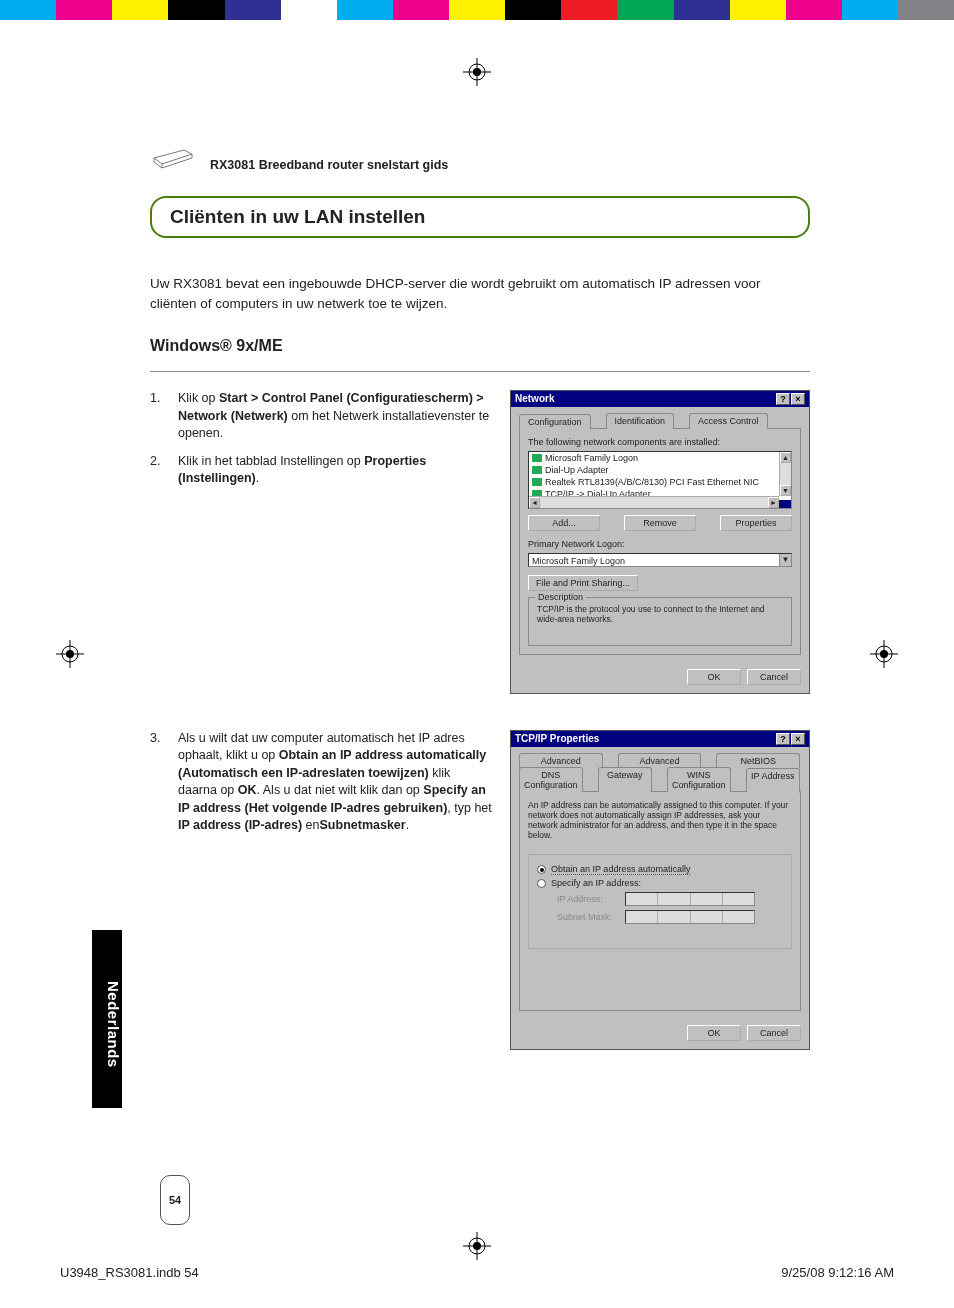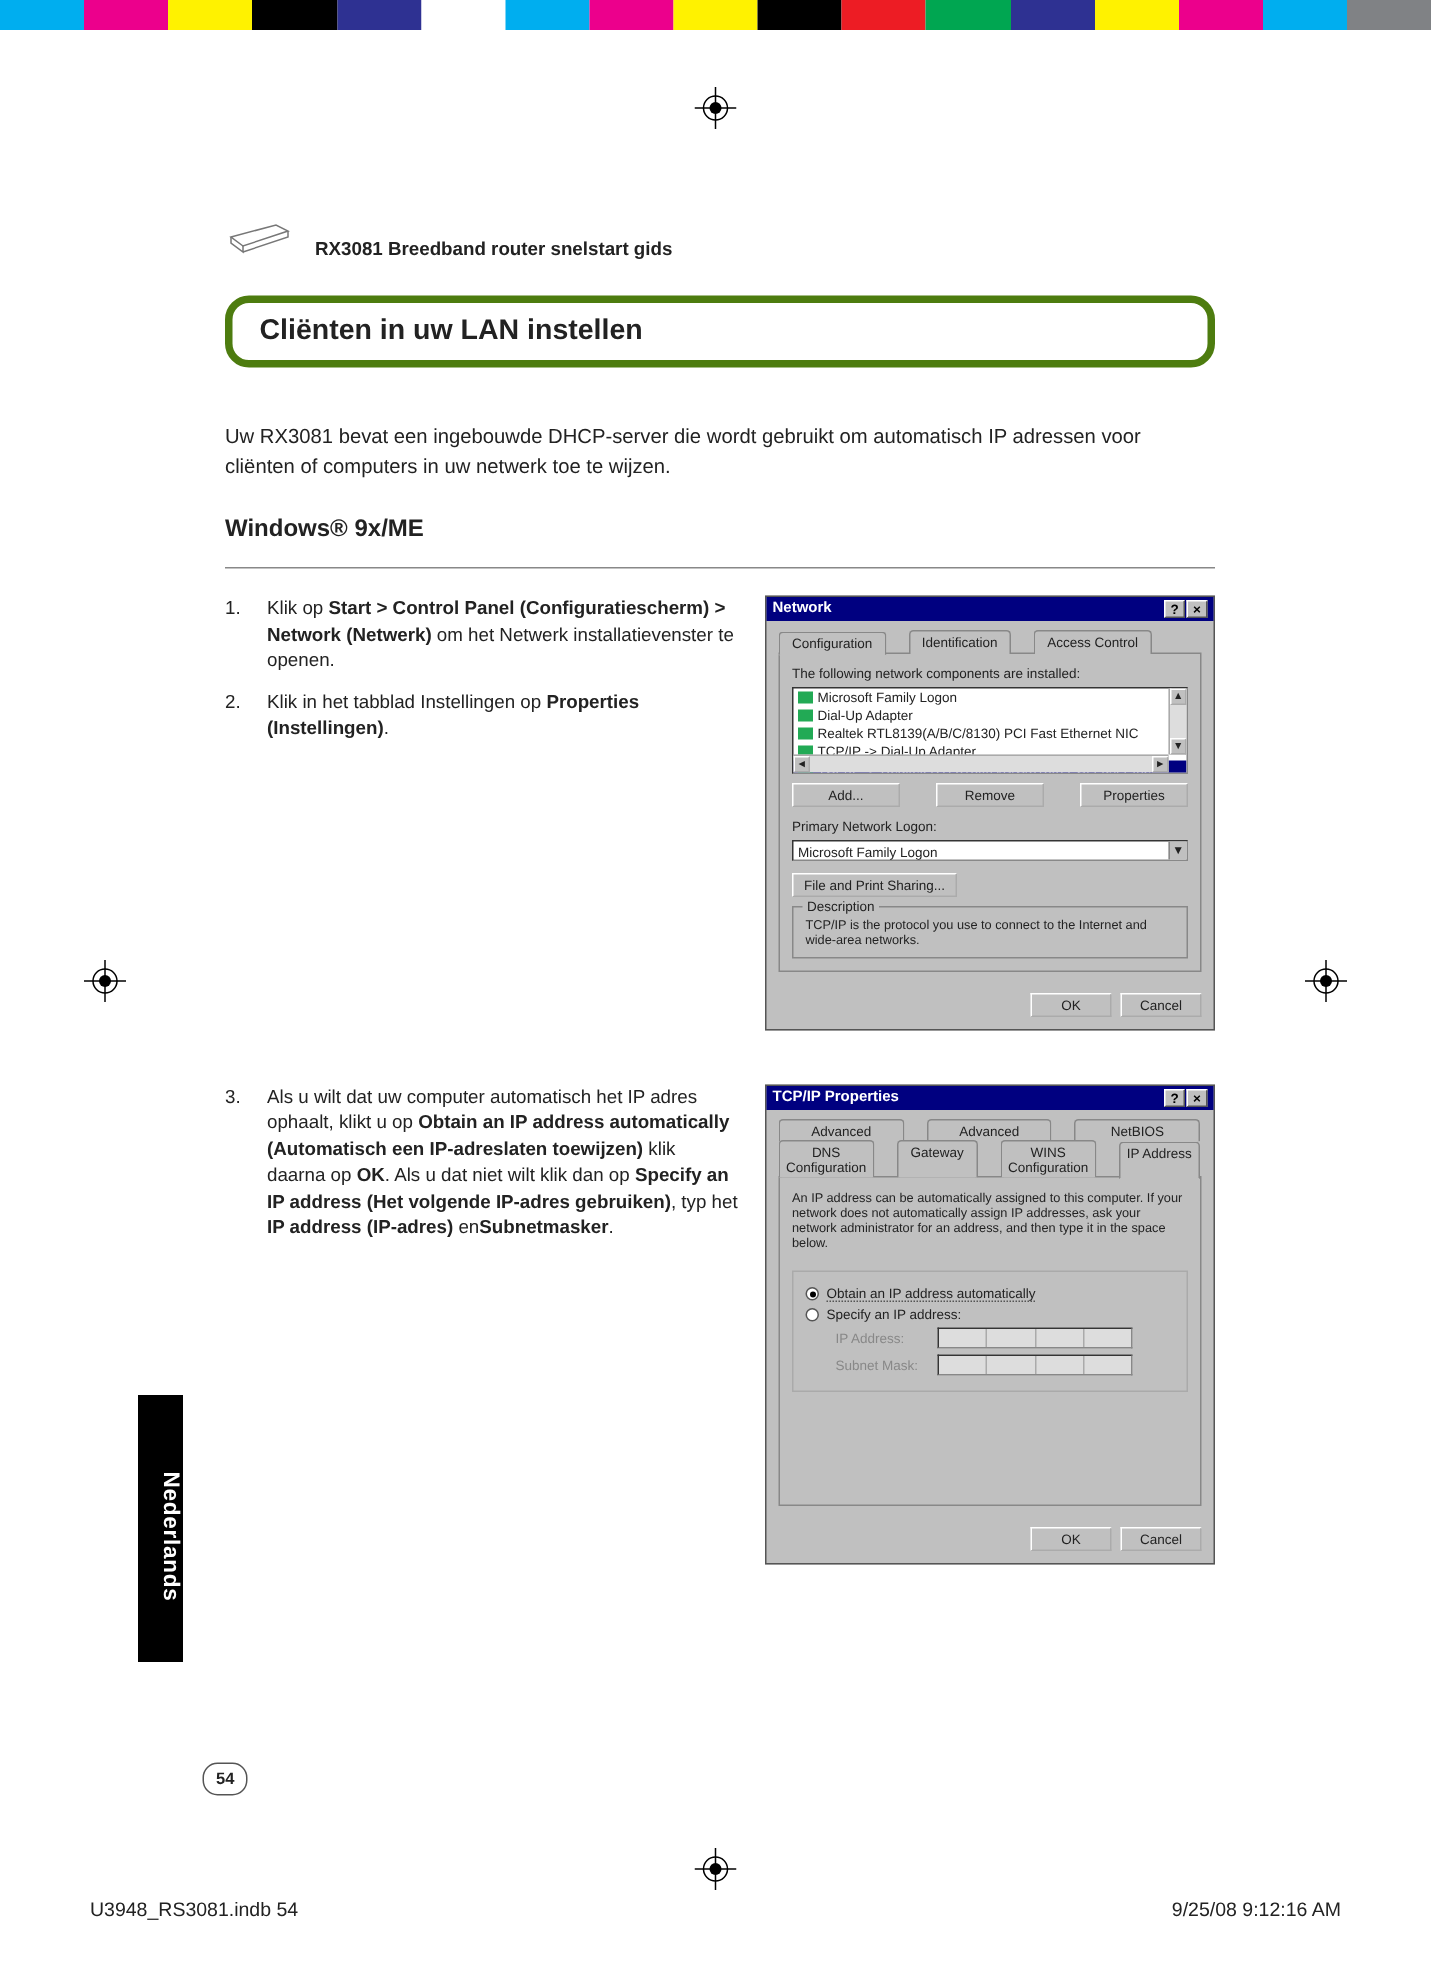--- a/index.html
+++ b/index.html
@@ -36,21 +36,21 @@
     gap: 14px;
     margin-bottom: 22px;
   }
   .router-icon svg { width: 46px; height: 30px; }
   .doc-title {
     font-size: 12.5px;
     font-weight: bold;
     padding-bottom: 2px;
   }
   .section-title-box {
-    border: 5px solid #4d7c0f;
+    border: 2px solid #4d7c0f;
     border-radius: 16px;
     padding: 8px 18px;
     margin-bottom: 36px;
   }
   .section-title {
     font-size: 19px;
     font-weight: bold;
   }
   .para {
     font-size: 13.5px;
@@ -181,21 +181,21 @@
     position: relative;
   }
   .field .drop {
     position: absolute; right: 0; top: 0; bottom: 0;
     width: 12px; background: #c0c0c0;
     border-left: 1px solid #888;
     text-align: center; font-size: 8px; line-height: 12px;
   }
   .group {
     border: 1px solid #888;
-    padding: 6px 8px 6px;
+    padding: 6px 8px 20px;
     margin-top: 6px;
     position: relative;
   }
   .group .gtitle {
     position: absolute;
     top: -6px; left: 6px;
     background: #c0c0c0;
     padding: 0 3px;
     font-size: 9px;
   }
@@ -237,25 +237,25 @@
     color: #fff;
     font-weight: bold;
     font-size: 15px;
     writing-mode: vertical-rl;
     text-align: center;
     padding-top: 10px;
     letter-spacing: 0.5px;
   }
   .page-num {
     position: absolute;
-    left: 135px;
+    left: 160px;
     top: 1175px;
     border: 1px solid #555;
     border-radius: 10px;
-    padding: 4px 8px;
+    padding: 18px 8px;
     font-size: 11px;
     font-weight: bold;
   }
   .footer {
     position: absolute;
     left: 60px; right: 60px;
     bottom: 28px;
     display: flex;
     justify-content: space-between;
     font-size: 13px;

